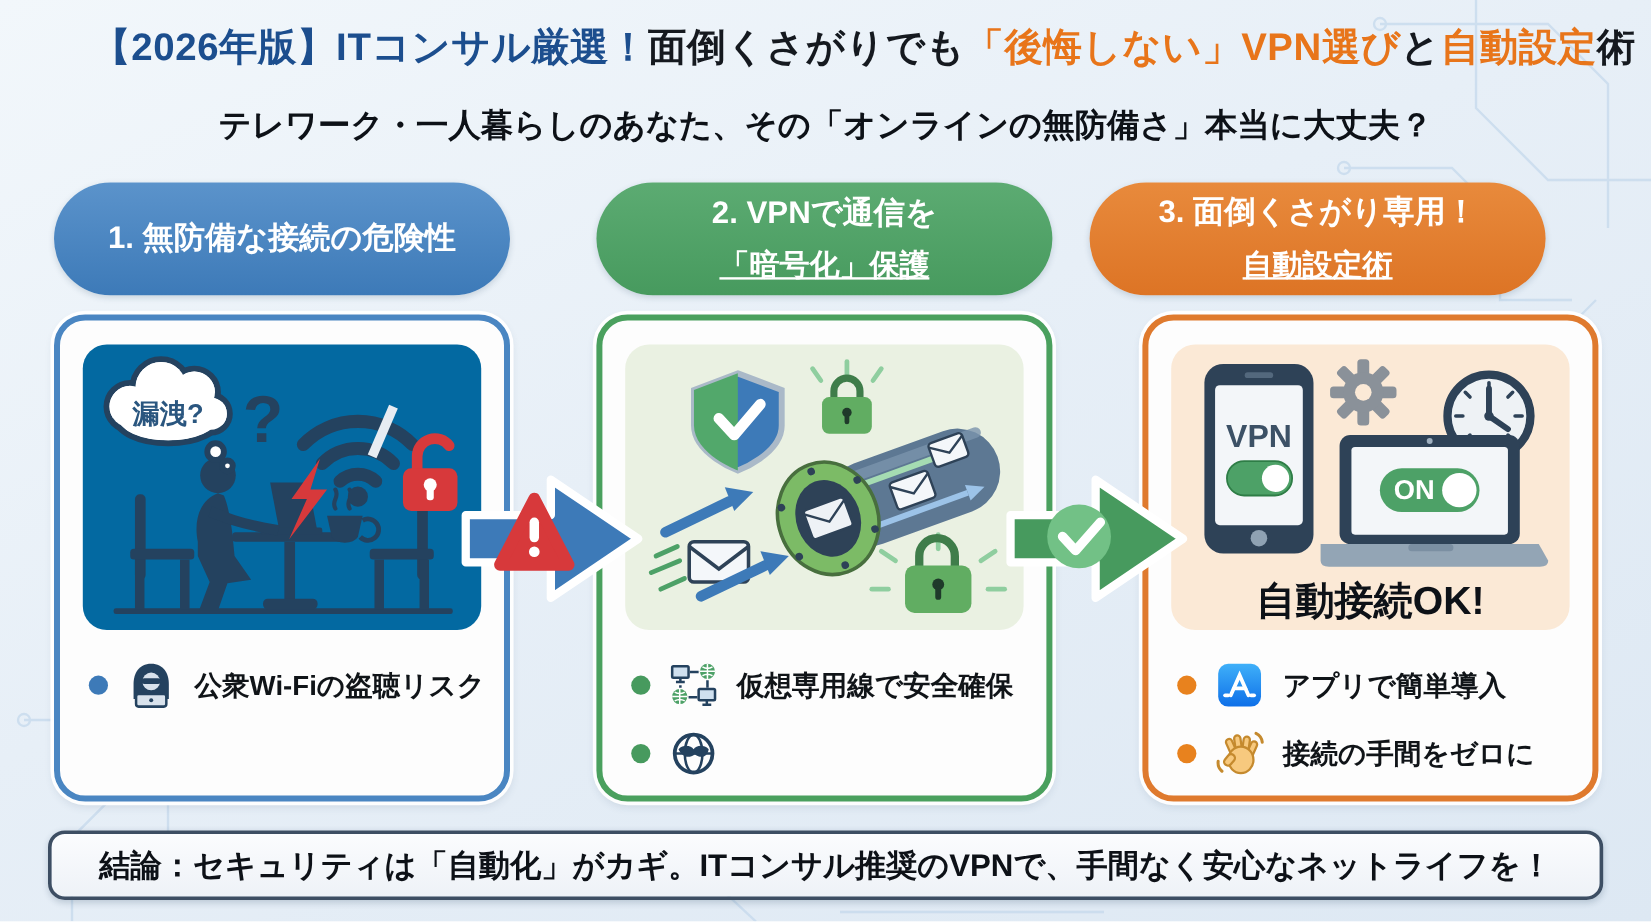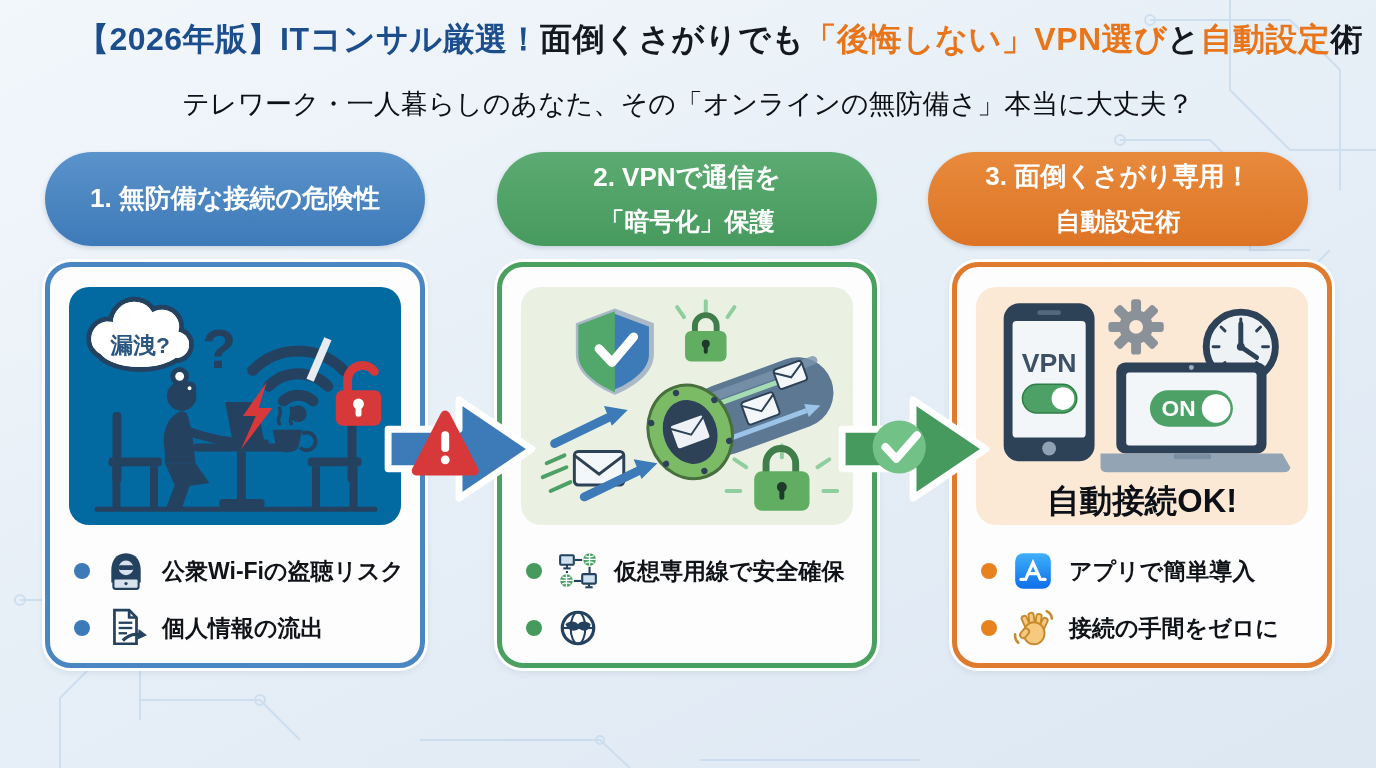--- a/index.html
+++ b/index.html
@@ -15,33 +15,33 @@
   .bg-circuit{position:absolute;inset:0;pointer-events:none;}
   .title{
     position:absolute;top:18px;left:0;width:100%;
     text-align:center;font-size:32px;font-weight:800;letter-spacing:.5px;white-space:nowrap;padding-left:32px;
   }
   .seg-blue{color:#1c4e8e;}
   .seg-dark{color:#15191f;}
   .seg-orange{color:#e8751a;}
   .subtitle{
     position:absolute;top:86px;left:0;width:100%;
-    text-align:center;font-size:27px;font-weight:400;color:#0d1117;white-space:nowrap;
+    text-align:center;font-size:27px;font-weight:700;color:#0d1117;white-space:nowrap;
   }
   .pill{
     position:absolute;top:152px;width:380px;height:94px;border-radius:48px;
     display:flex;flex-direction:column;align-items:center;justify-content:center;
     color:#ffffff;font-weight:800;text-align:center;line-height:1.22;
     box-shadow:0 2px 5px rgba(30,60,90,.18);
   }
   .pill .l1{font-size:26px;}
-  .pill .l2{font-size:25px;}
+  .pill .l2{font-size:25px;text-decoration:underline;}
   .pill1{left:45px;background:linear-gradient(180deg,#5b93cb,#3d7ab8);}
   .pill2{left:497px;background:linear-gradient(180deg,#5cab72,#479a5e);gap:12px;}
-  .pill3{left:928px;background:linear-gradient(180deg,#e88a3c,#dd7425);gap:13px;}
+  .pill3{left:908px;background:linear-gradient(180deg,#e88a3c,#dd7425);gap:13px;}
   .card{
     position:absolute;top:262px;width:380px;height:406px;border-radius:26px;
     background:#fdfdfd;box-sizing:border-box;
     box-shadow:0 0 0 3px rgba(255,255,255,.95),0 3px 8px rgba(40,70,100,.15);
   }
   .card1{left:45px;border:5px solid #4a86c2;}
   .card2{left:497px;border:5px solid #4aa05e;}
   .card3{left:952px;border:5px solid #df7a2e;}
   .illus{
     position:absolute;top:20px;left:19px;width:332px;height:238px;border-radius:20px;overflow:hidden;
@@ -193,35 +193,20 @@
         <span class="bicon">
           <svg viewBox="0 0 40 40">
             <path d="M20,3 C10,3 6,11 6,19 L6,31 H34 L34,19 C34,11 30,3 20,3 Z" fill="#24425f"></path>
             <circle cx="20" cy="17" r="7" fill="#d8e2ec"></circle>
             <rect x="12.5" y="14.5" width="15" height="4.5" rx="2" fill="#24425f"></rect>
             <rect x="8" y="27" width="24" height="10" rx="2" fill="#d8e2ec" stroke="#24425f" stroke-width="2"></rect>
             <circle cx="20" cy="32" r="1.6" fill="#24425f"></circle>
           </svg>
         </span>
         <span class="btext">公衆Wi-Fiの盗聴リスク</span>
-      </div>
-      <div class="bullet">
-        <span class="dot dot-blue"></span>
-        <span class="bicon">
-          <svg viewBox="0 0 40 40">
-            <path d="M9,3 H23 L30,10 V35 H9 Z" fill="#ffffff" stroke="#24425f" stroke-width="2.6"></path>
-            <path d="M23,3 V10 H30" fill="none" stroke="#24425f" stroke-width="2.6"></path>
-            <line x1="13" y1="15" x2="26" y2="15" stroke="#24425f" stroke-width="2.2"></line>
-            <line x1="13" y1="20" x2="26" y2="20" stroke="#24425f" stroke-width="2.2"></line>
-            <line x1="13" y1="25" x2="21" y2="25" stroke="#24425f" stroke-width="2.2"></line>
-            <path d="M17,32 C23,26 29,25 34,27" fill="none" stroke="#24425f" stroke-width="3"></path>
-            <polygon points="32,21 40,27 31,31" fill="#24425f"></polygon>
-          </svg>
-        </span>
-        <span class="btext">個人情報の流出</span>
       </div>
     </div>
   </div>
 
   <div class="card card2">
     <div class="illus illus2">
       <svg viewBox="0 0 336 240">
 
         <g transform="rotate(-20 210 130)">
           <rect x="168" y="96" width="152" height="72" rx="36" fill="#5d7893"></rect>
@@ -442,14 +427,17 @@
   <div class="arrow arrow2">
     <svg viewBox="0 0 160 132">
       <path d="M6,46 H78 V16 L152,66 L78,116 V86 H6 Z" fill="#479a5e" stroke="#ffffff" stroke-width="7" stroke-linejoin="round"></path>
       <g>
         <circle cx="64" cy="64" r="27" fill="#72c186"></circle>
         <path d="M50,64 L61,76 L82,52" fill="none" stroke="#ffffff" stroke-width="8" stroke-linecap="round" stroke-linejoin="round"></path>
       </g>
     </svg>
   </div>
 
+  <div class="conclusion">
+    <span>結論：セキュリティは「自動化」がカギ。ITコンサル推奨のVPNで、手間なく安心なネットライフを！</span>
+  </div>
 
 </div>
 
 </body></html>

